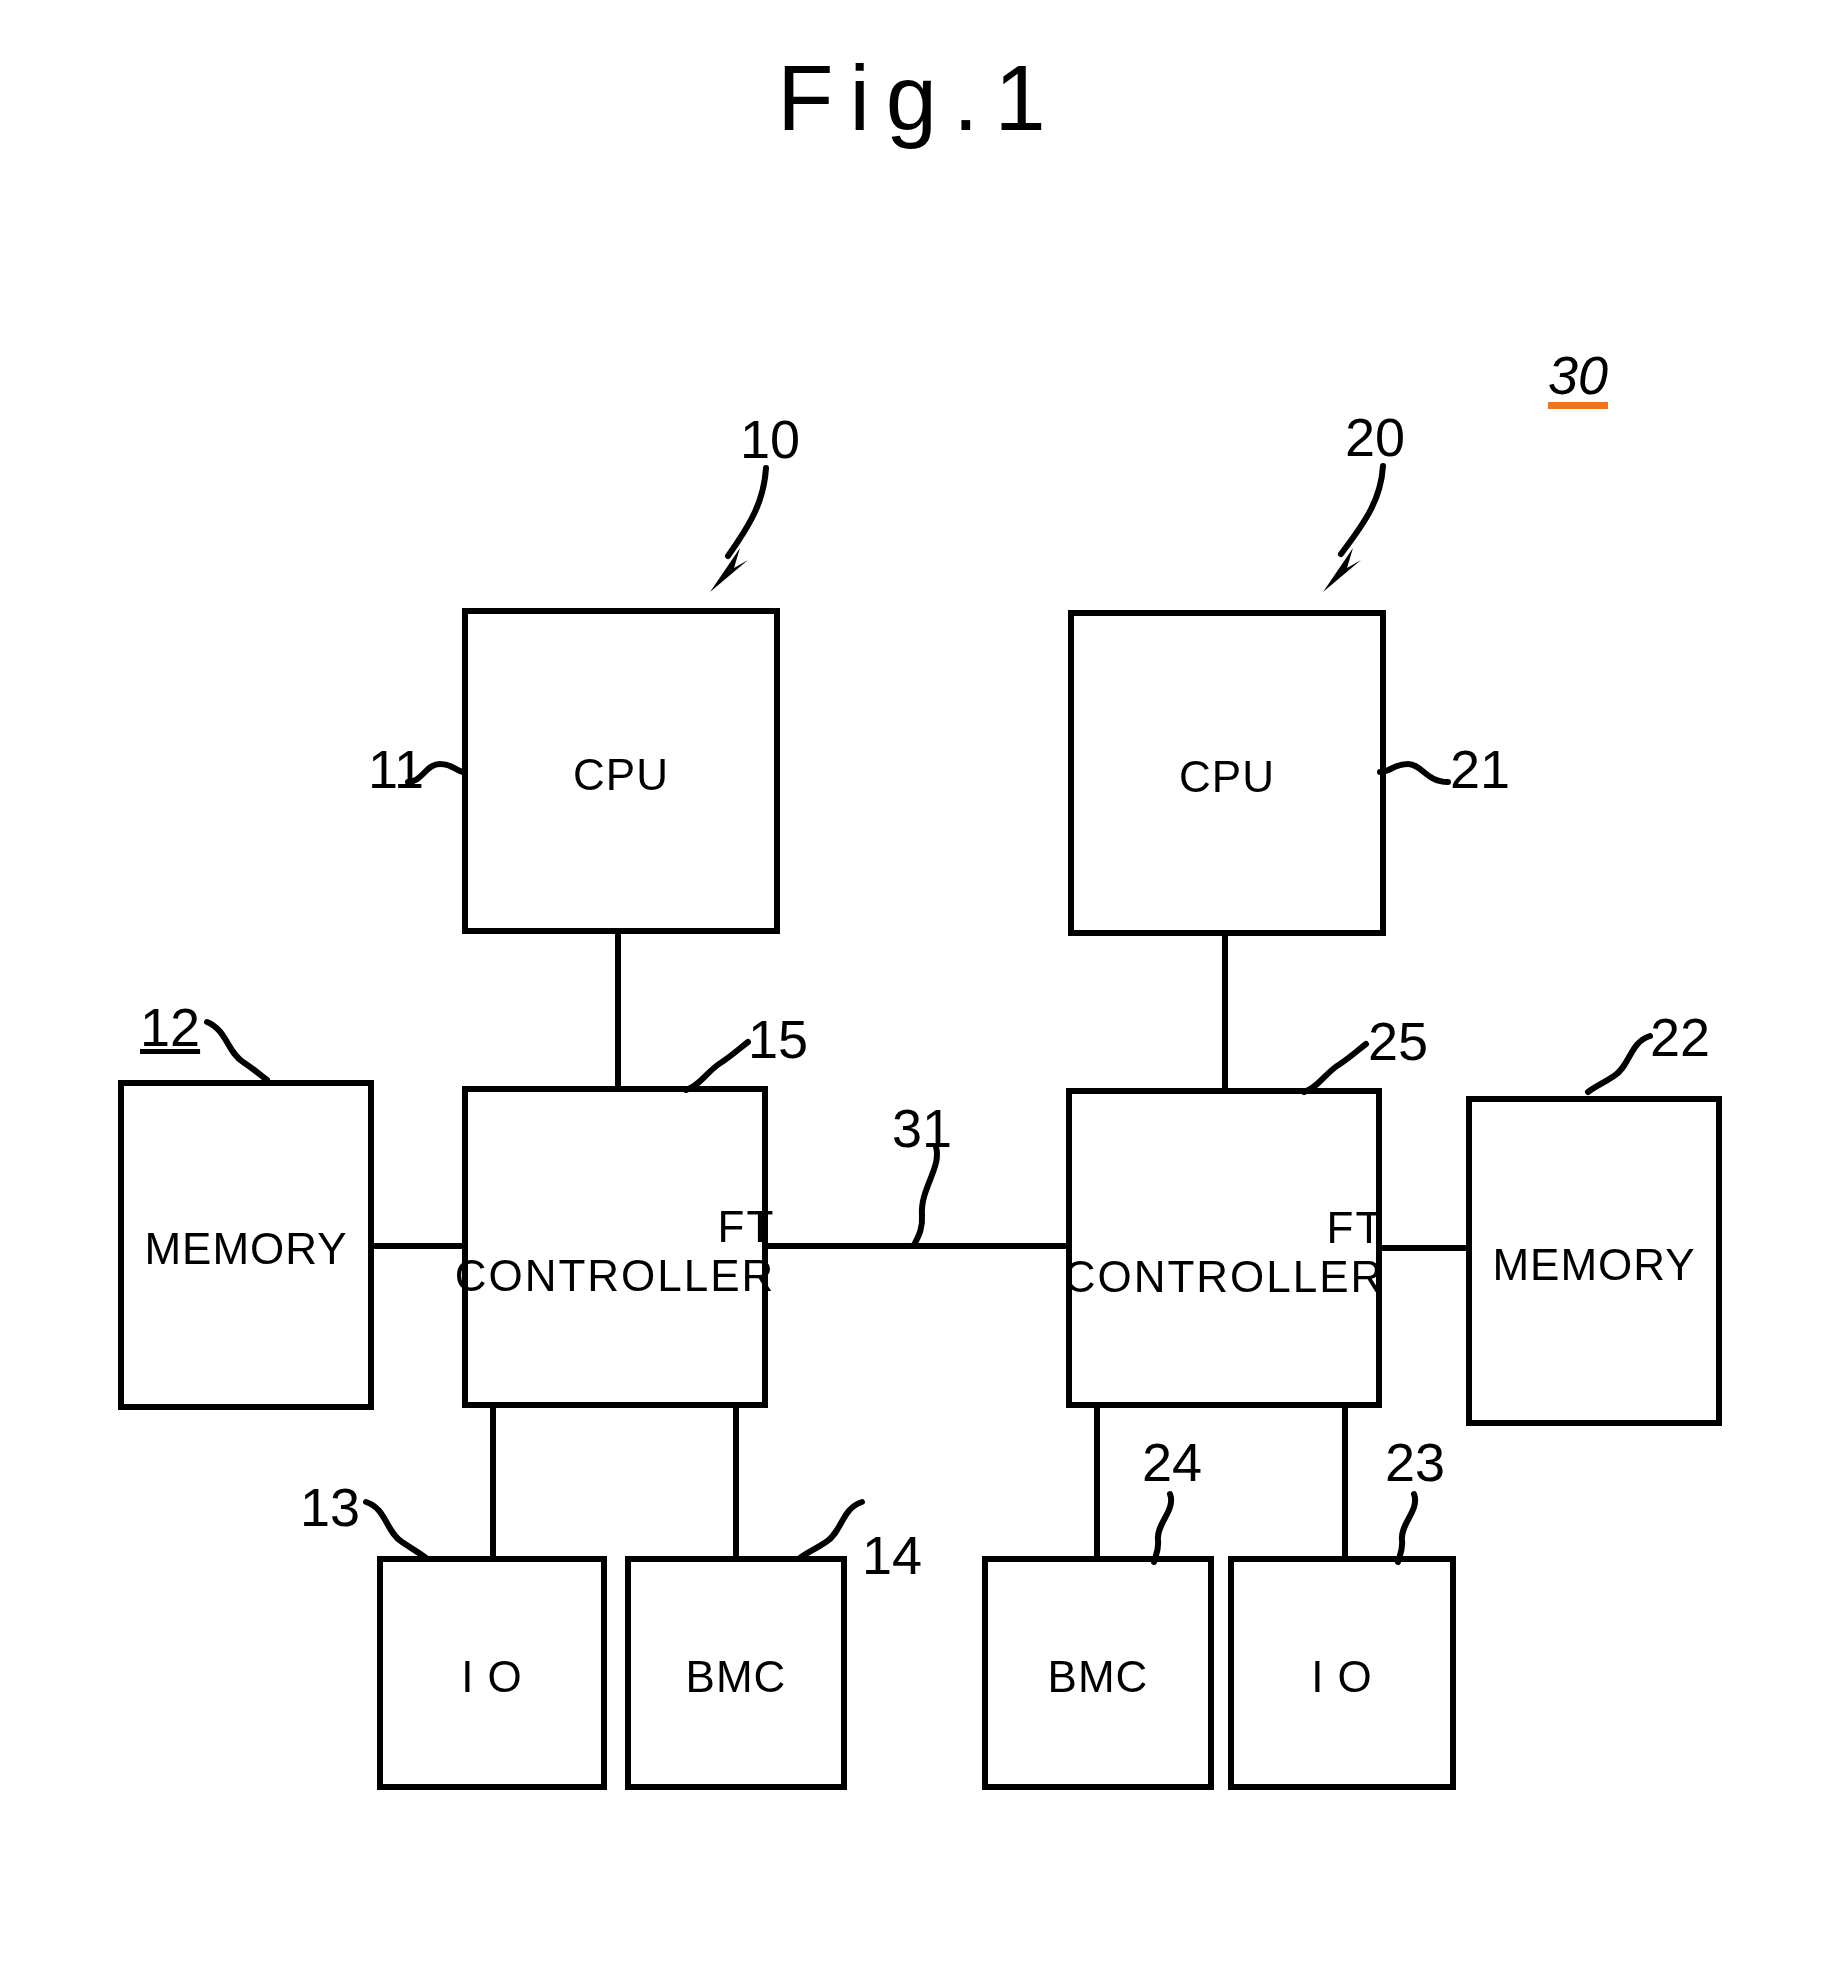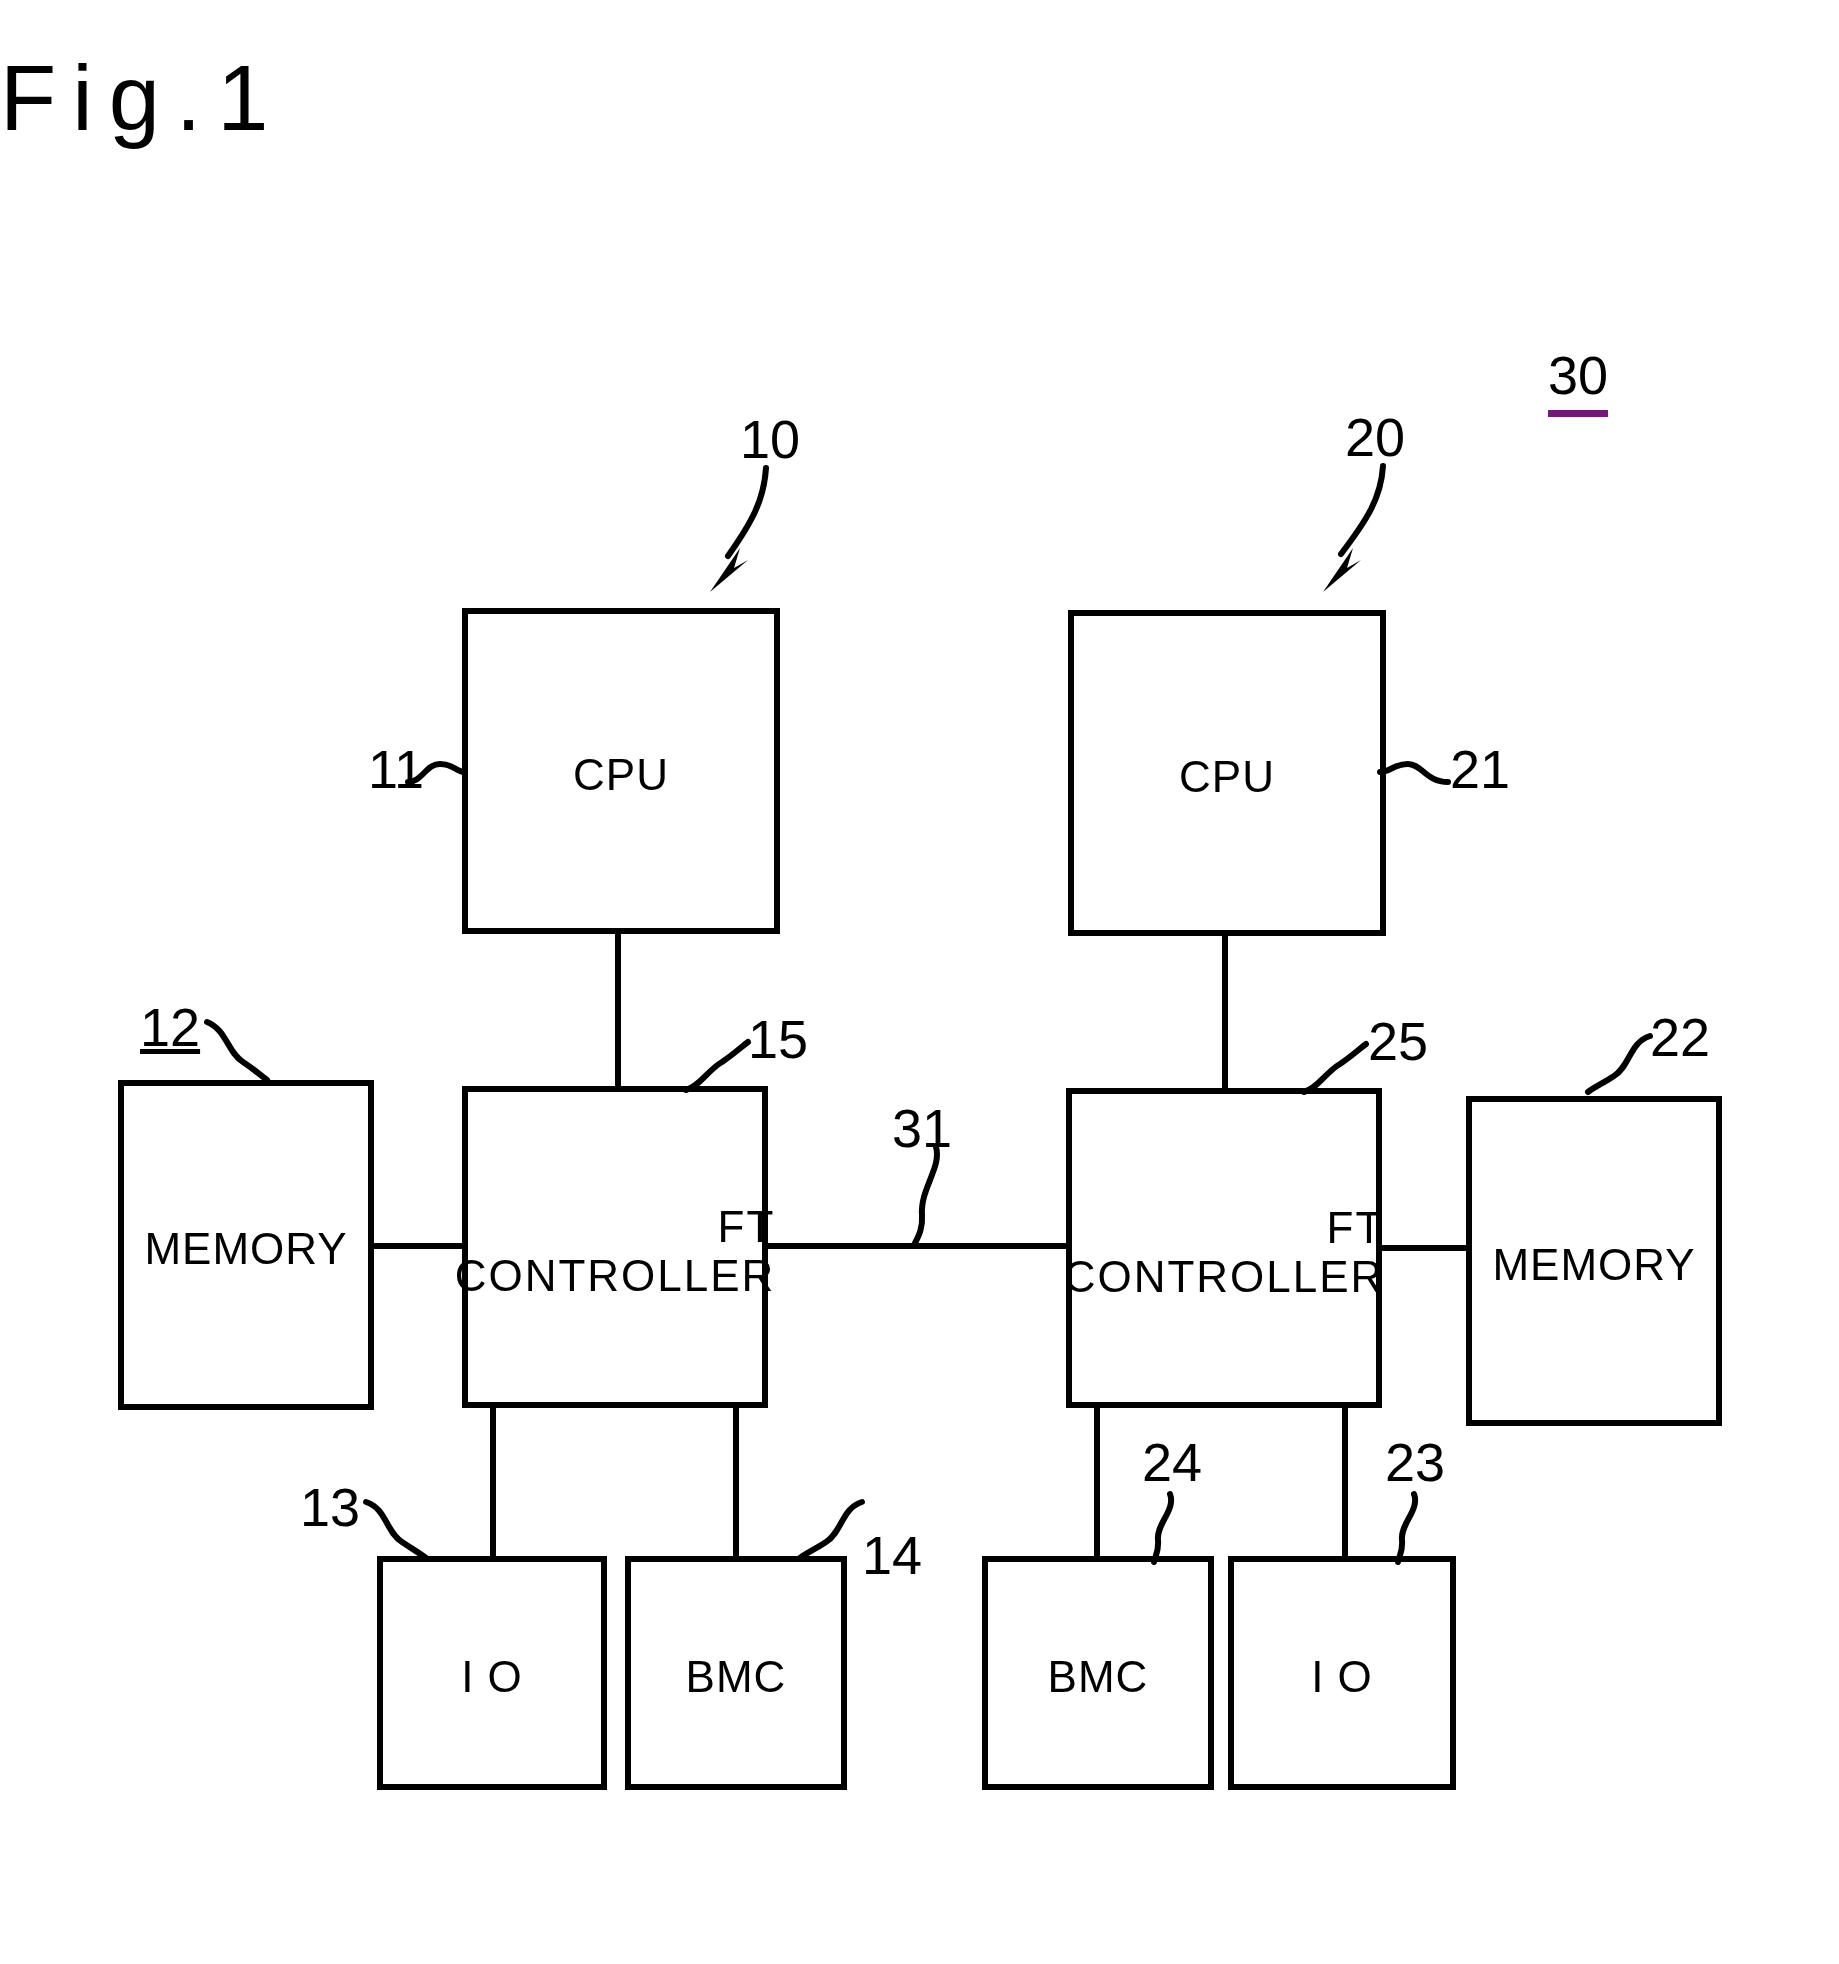--- a/index.html
+++ b/index.html
@@ -19,21 +19,21 @@
     background: #ffffff;
     overflow: hidden;
   }
 
   
   .fig-title {
     position: absolute;
     left: 0;
     top: 52px;
     width: 1839px;
-    text-align: left;
+    text-align: center;
     font-size: 92px;
     letter-spacing: 16px;
     font-weight: 400;
     line-height: 1;
     font-family: "Liberation Sans", sans-serif;
   }
 
   
   .box {
     position: absolute;
@@ -73,22 +73,22 @@
     position: absolute;
     font-size: 54px;
     line-height: 1;
     font-family: "Liberation Sans", sans-serif;
     font-weight: 400;
     letter-spacing: 0px;
     z-index: 5;
     white-space: nowrap;
   }
   .ref.underlined {
-    border-bottom: 7px solid #701a75;
-    padding-bottom: 8px;
+    border-bottom: 7px solid #f97316;
+    font-style: italic;
   }
 
   
   .leader {
     position: absolute;
     z-index: 4;
     overflow: visible;
   }
   .leader path {
     fill: none;

